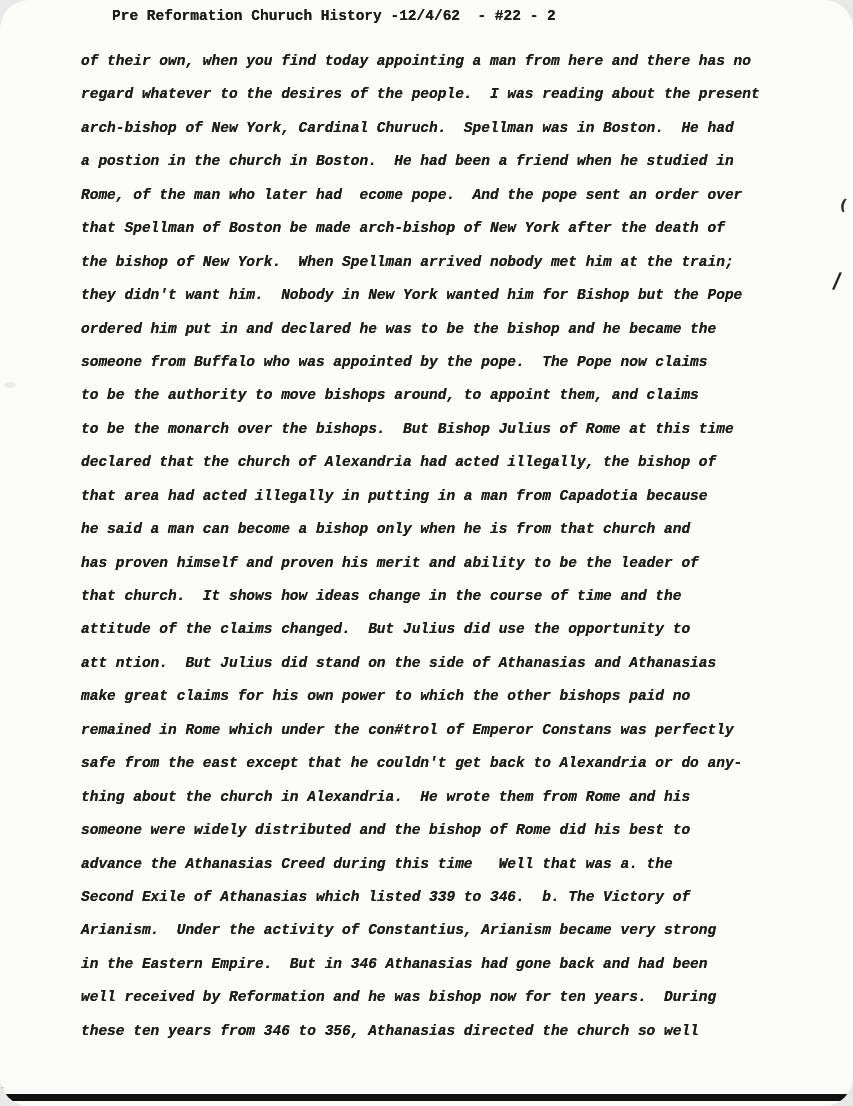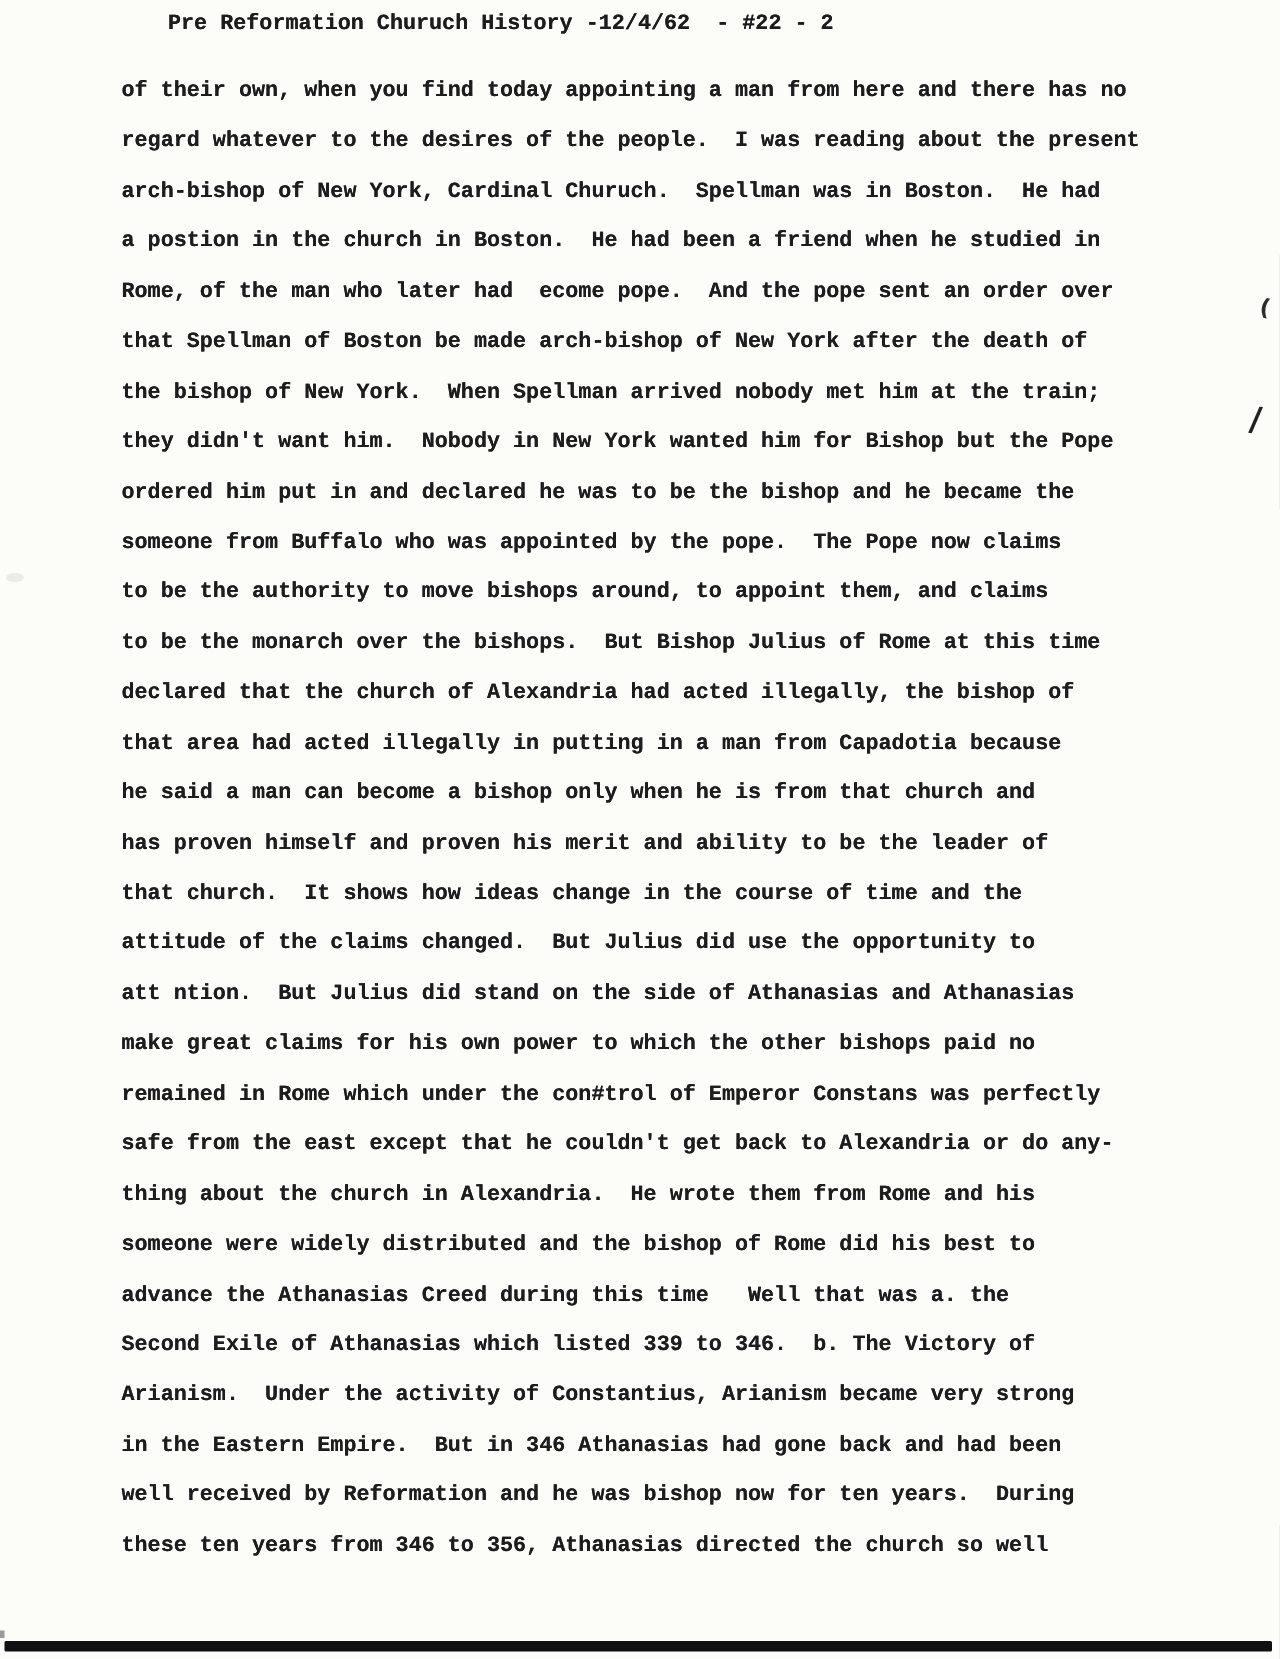--- a/index.html
+++ b/index.html
@@ -4,36 +4,38 @@
 <style>
   html, body { margin: 0; padding: 0; background: #e8e8e8; }
   .page {
     position: relative;
     width: 853px;
     height: 1106px;
     background: #fcfcf9;
     overflow: hidden;
     font-family: "Liberation Mono", "DejaVu Sans Mono", monospace;
     color: #1d1d1d;
+    border-radius: 29px;
   }
   .header {
     position: absolute;
     left: 112px;
     top: 8px;
     font-size: 14.5px;
     font-weight: 700;
     white-space: pre;
     text-shadow: 0 0 0.4px #1d1d1d;
   }
   .body {
     position: absolute;
     left: 81px;
     top: 45px;
     font-size: 14.5px;
     font-weight: 700;
+    font-style: italic;
   }
   .body .line {
     white-space: pre;
     line-height: 33.45px;
     height: 33.45px;
     text-shadow: 0 0 0.35px #242424;
   }
   .pen-mark-top {
     position: absolute;
     left: 840px;

